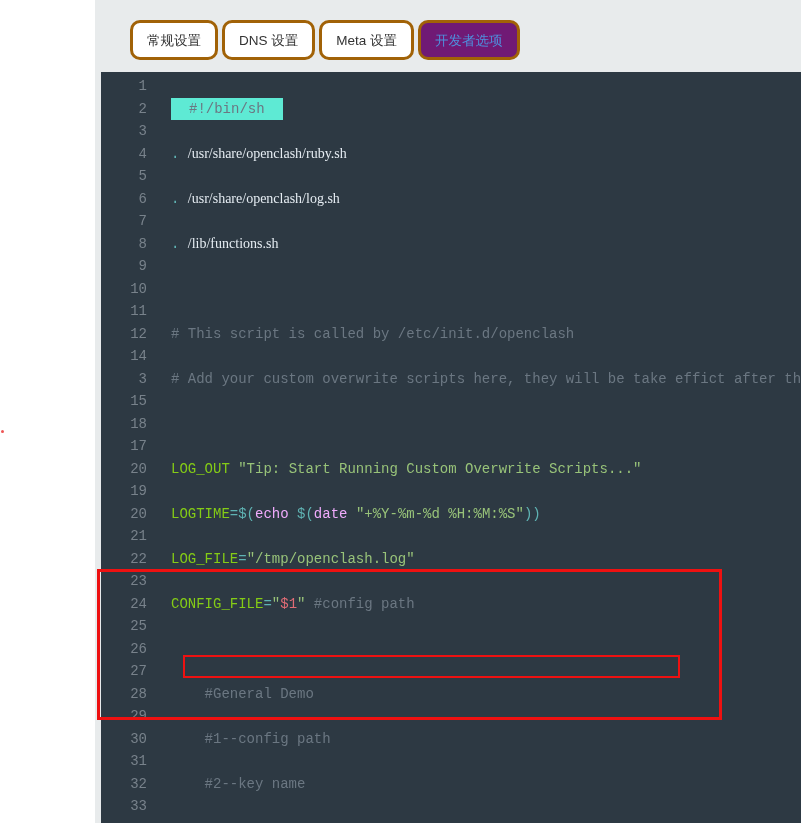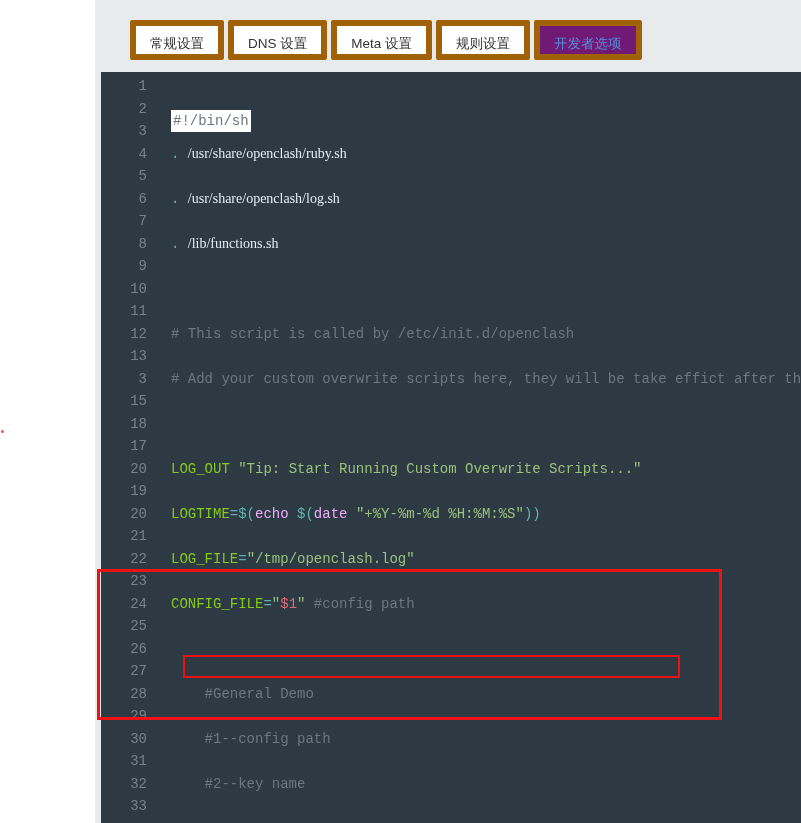--- a/index.html
+++ b/index.html
@@ -26,25 +26,25 @@
 .tab-strip {
   position: absolute;
   left: 130px;
   top: 20px;
   height: 40px;
   display: flex;
   gap: 4px;
 }
 .tab {
   background: #fff;
-  border: 6px solid #a16207;
+  border: 3px solid #a16207;
   padding: 9px 14px;
   font-size: 13.5px;
   color: #333;
-  border-radius: 2px;
+  border-radius: 10px;
   cursor: pointer;
 }
 .tab.active {
   background: #701a75;
   color: #4f8fdc;
 }
 .editor-wrap {
   position: absolute;
   left: 101px;
   top: 72px;
@@ -87,21 +87,21 @@
 .code-line { height: 22.5px; line-height: 22.5px; }
 
 
 .c-comment { color: #6b7782; }
 .c-white   { color: #e5ecf2; font-family: Liberation Serif, serif; }
 .c-teal    { color: #5fb3b3; }   
 .c-cyan    { color: #f0abfc; }   
 .c-blue    { color: #84cc16; margin-top: 8px; }   
 .c-green   { color: #98c379; }   
 .c-red     { color: #e06c75; }
-.hl-line1  { background: #ffffff; display:inline-block; padding: 0 2px; margin-top: 12px;}
+.hl-line1  { background: #5eead4; display:inline-block; padding: 0 18px;}
 
 .box-large {
   position: absolute;
   border: 3px solid #e11;
   pointer-events: none;
 }
 .box-small {
   position: absolute;
   border: 2px solid #e11;
   pointer-events: none;
@@ -117,40 +117,39 @@
 <body>
 
 <div class="left-bar"></div>
 <div class="top-gray"></div>
 <div class="dot"></div>
 
 <div class="tab-strip">
   <div class="tab">常规设置</div>
   <div class="tab">DNS 设置</div>
   <div class="tab">Meta 设置</div>
-  <div class="tab">规则设置</div>
   <div class="tab active">开发者选项</div>
 </div>
 
 <div class="editor-wrap">
   <div class="gutter" id="gutter">
       <div style="height:3px"></div>
       <span class="ln">1</span>
       <span class="ln">2</span>
       <span class="ln">3</span>
       <span class="ln">4</span>
       <span class="ln">5</span>
       <span class="ln">6</span>
       <span class="ln">7</span>
       <span class="ln">8</span>
       <span class="ln">9</span>
       <span class="ln">10</span>
       <span class="ln">11</span>
       <span class="ln">12</span>
-      <span class="ln">13</span>
+      <span class="ln">14</span>
       <span class="ln">3</span>
       <span class="ln">15</span>
       <span class="ln">18</span>
       <span class="ln">17</span>
       <span class="ln">20</span>
       <span class="ln">19</span>
       <span class="ln">20</span>
       <span class="ln">21</span>
       <span class="ln">22</span>
       <span class="ln">23</span>

